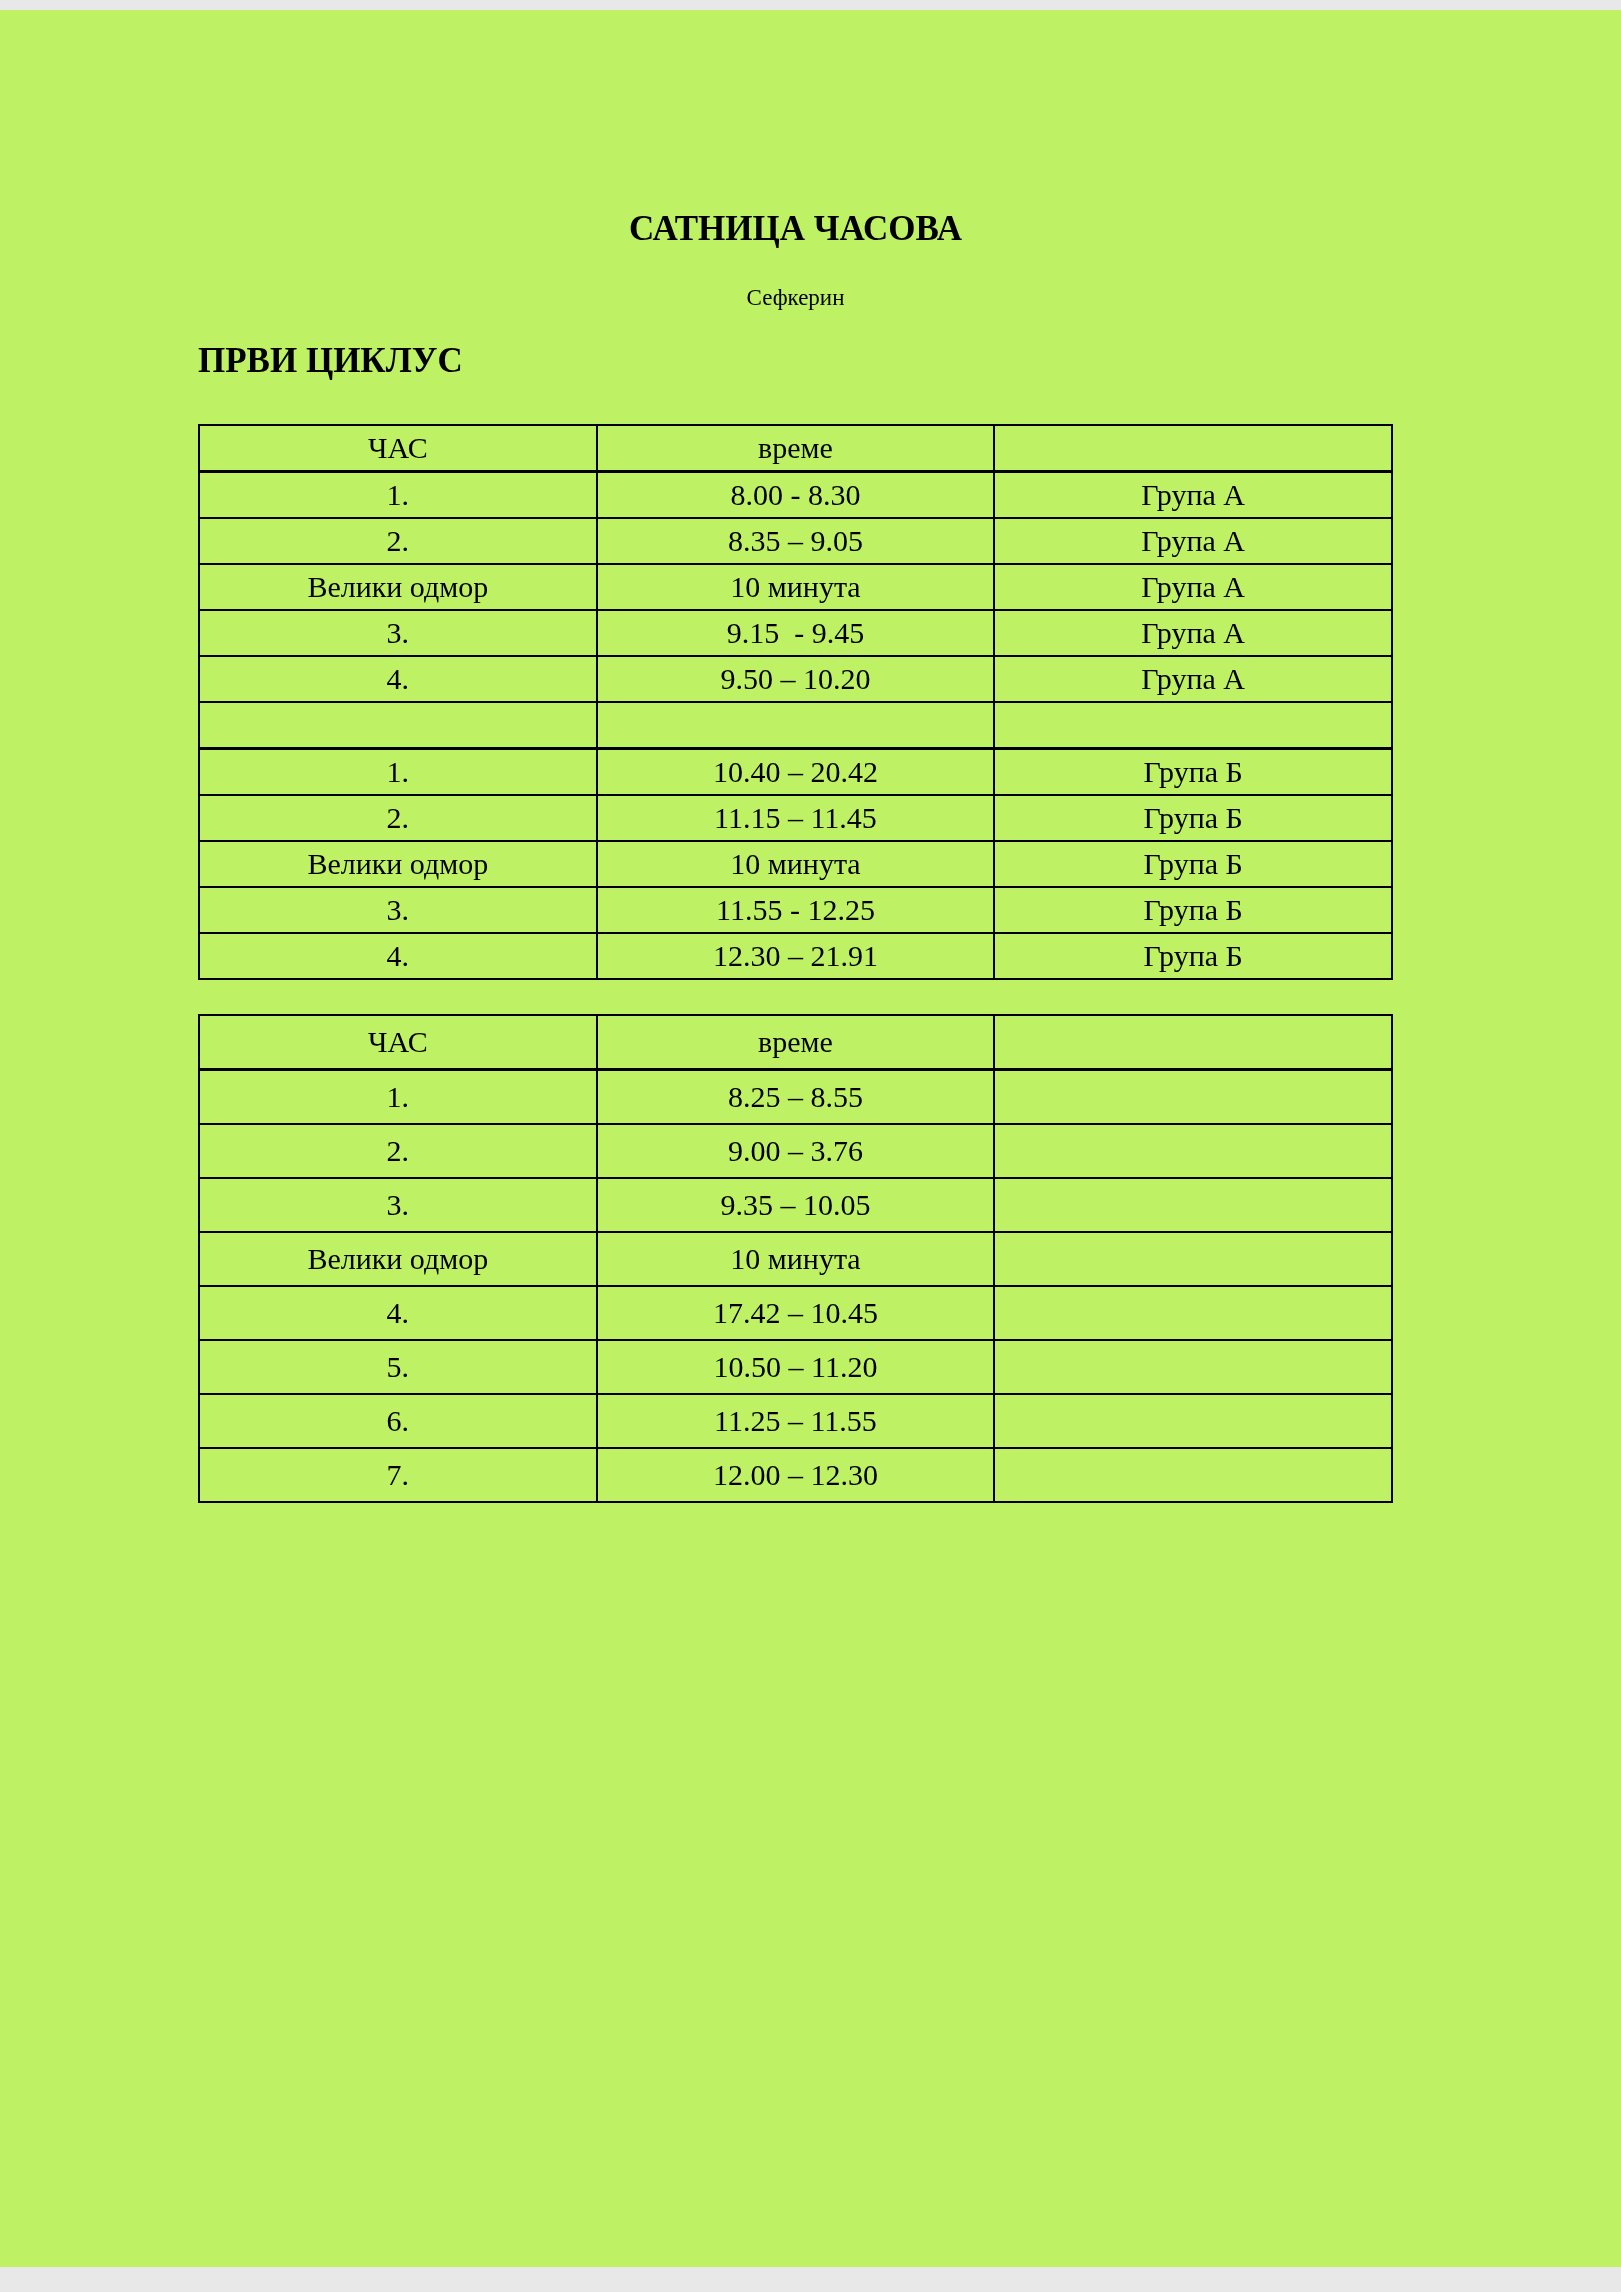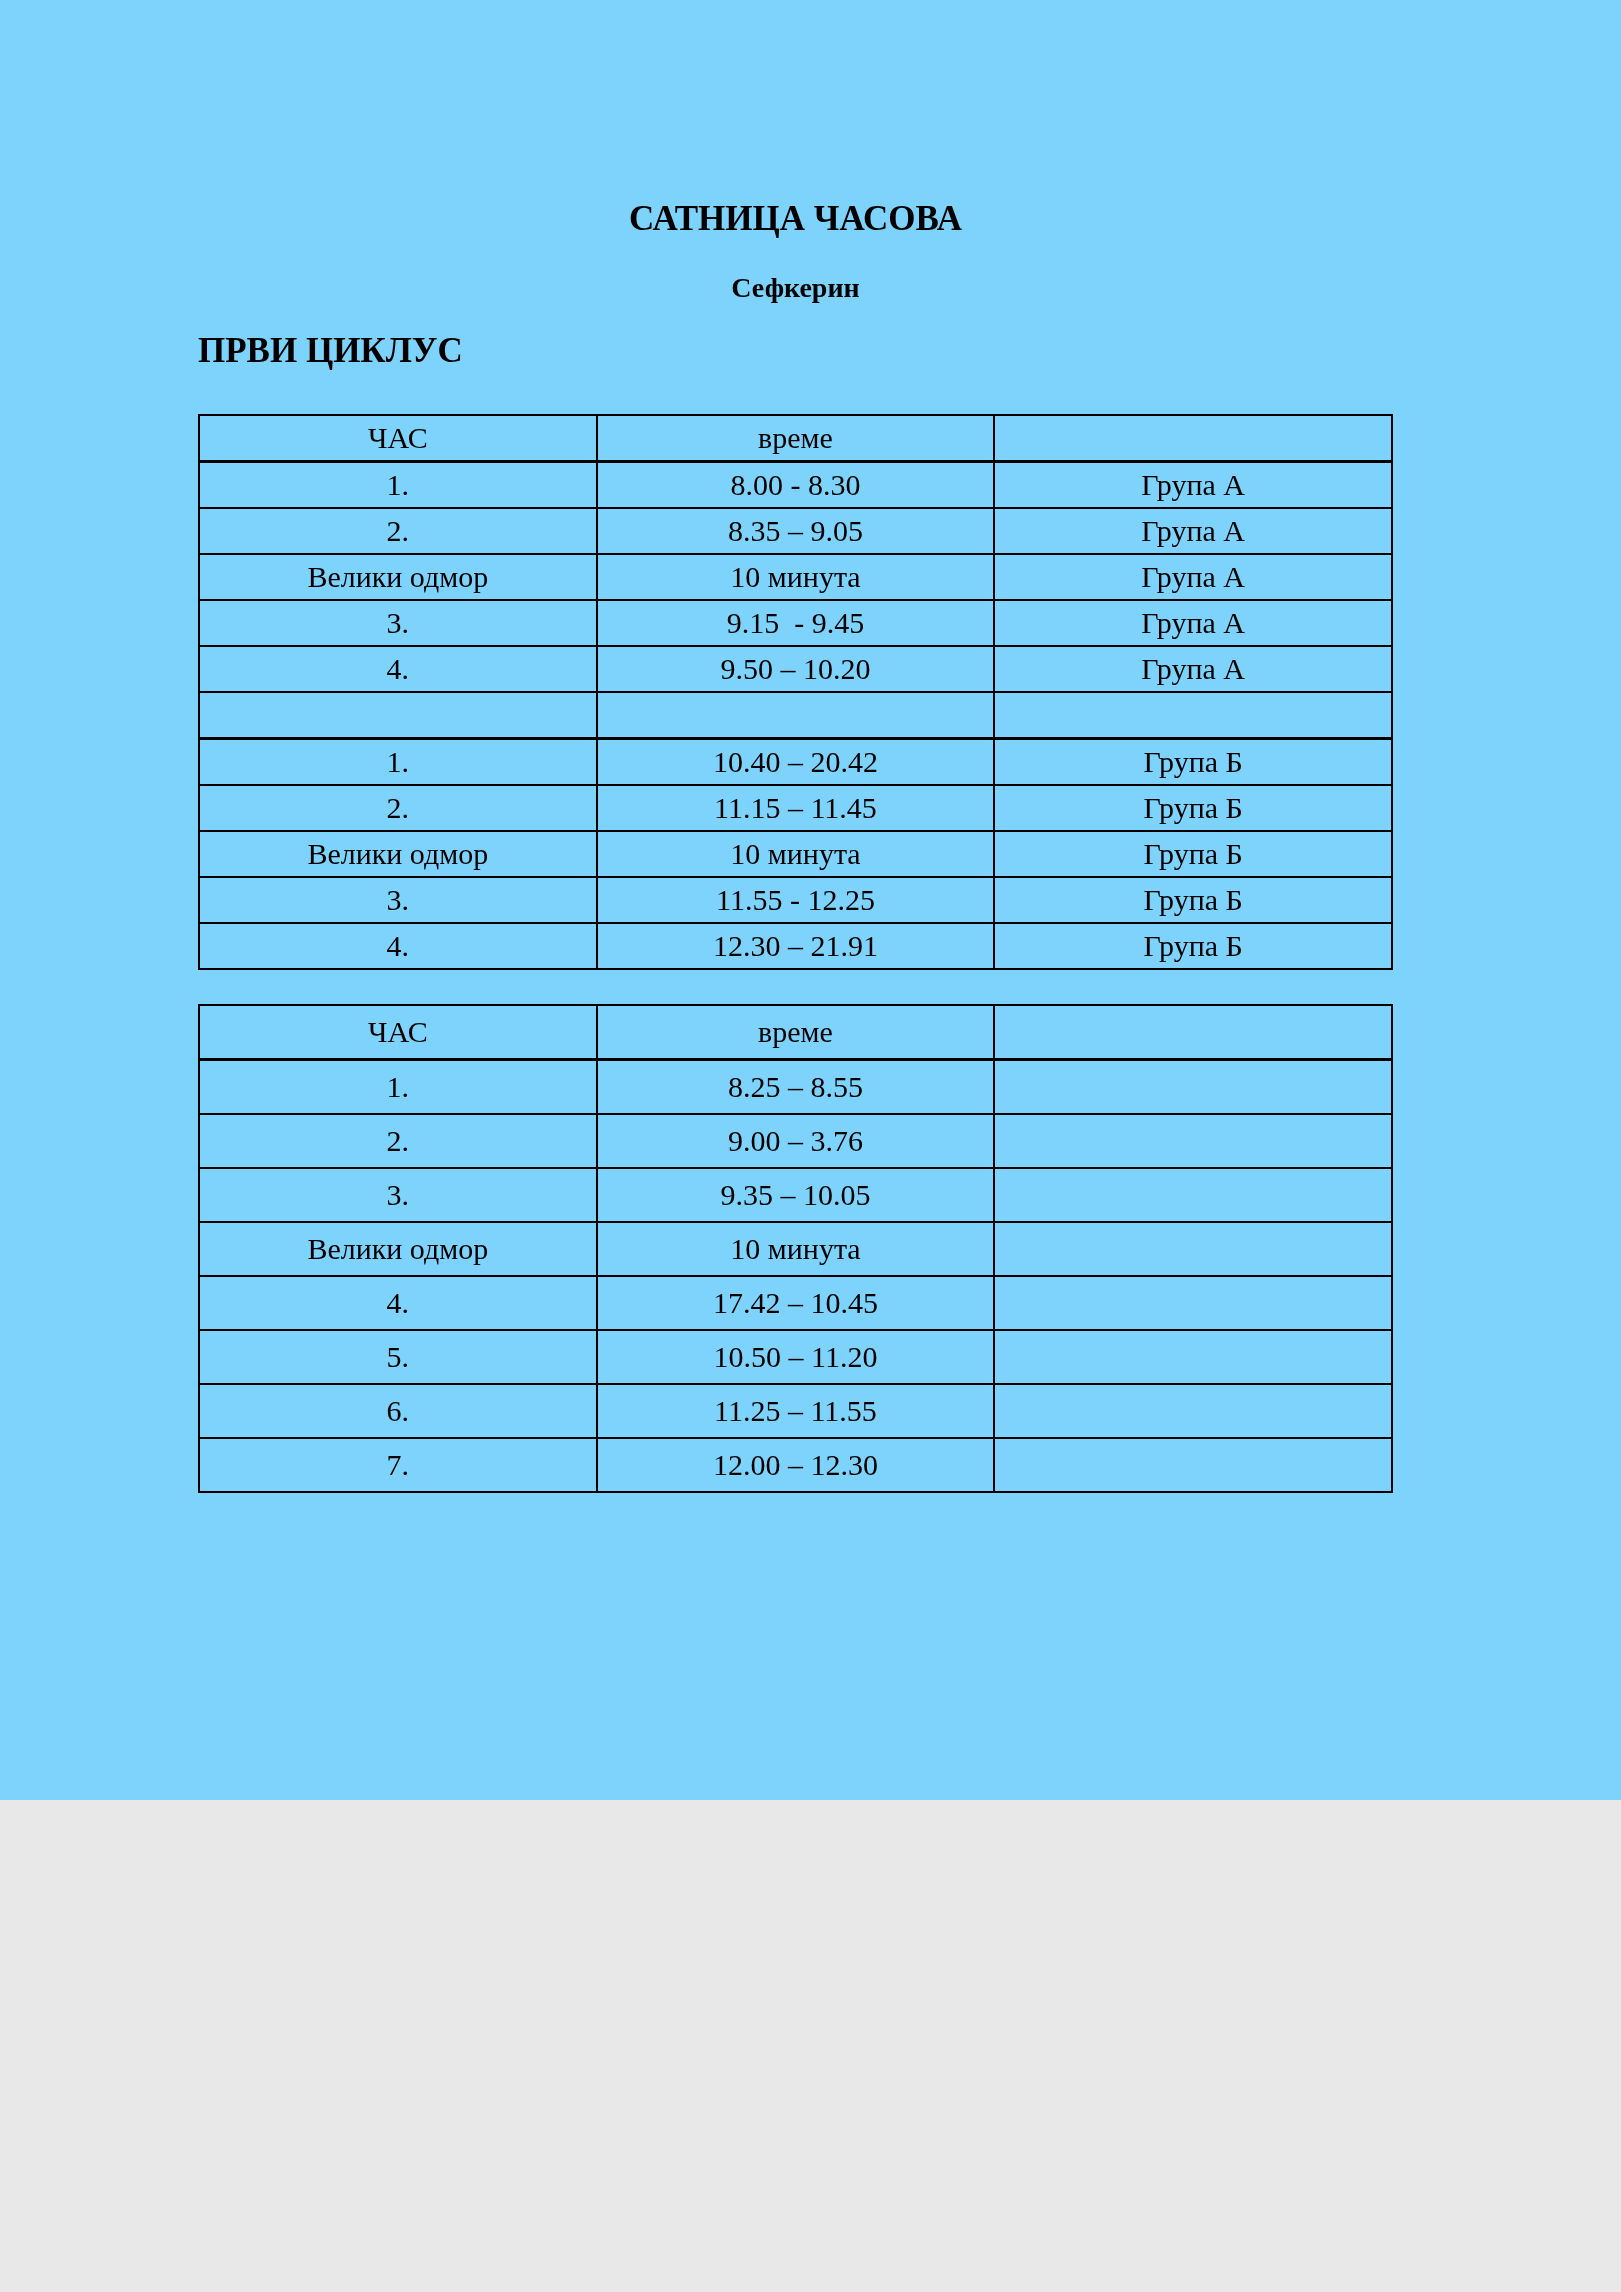--- a/index.html
+++ b/index.html
@@ -3,44 +3,44 @@
 <meta charset="utf-8">
 <style>
   html, body {
     margin: 0;
     padding: 0;
     background: #e8e8e8;
   }
   .page {
     position: relative;
     width: 1621px;
-    height: 1800px;
-    margin: 0 auto;
-    background: #7dd3fc;
+    height: 2257px;
+    margin: 10px auto;
+    background: #bef264;
     color: #000000;
     font-family: "Liberation Serif", "DejaVu Serif", serif;
     box-sizing: border-box;
     padding-left: 198px;
     padding-right: 228px;
     overflow: hidden;
   }
   .doc-title {
     margin: 0;
     padding-top: 198px;
     text-align: center;
     font-size: 35px;
     line-height: 42px;
     font-weight: bold;
   }
   .doc-subtitle {
     margin: 28px 0 0 0;
     text-align: center;
-    font-size: 28px;
+    font-size: 23px;
     line-height: 39px;
-    font-weight: bold;
+    font-weight: normal;
   }
   .cycle-heading {
     margin: 0;
     font-size: 35px;
     line-height: 42px;
     font-weight: bold;
     text-align: left;
   }
   .heading-first  { margin-top: 22.5px; }
   .heading-second { margin-top: 67px; }

